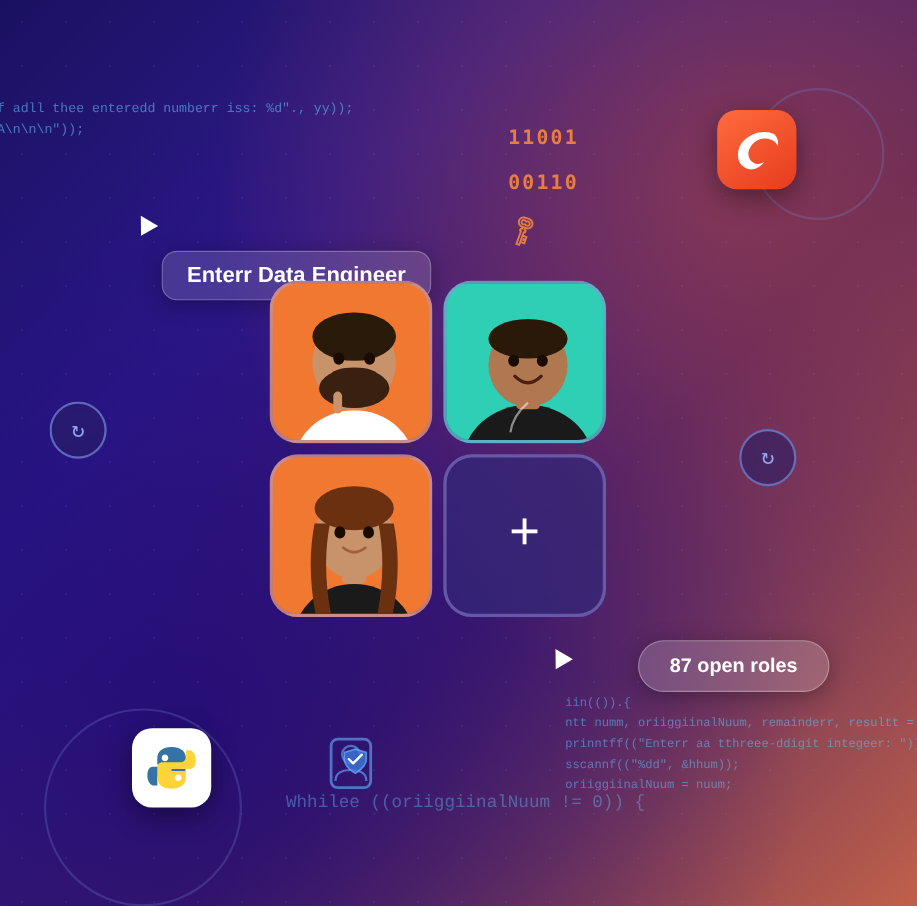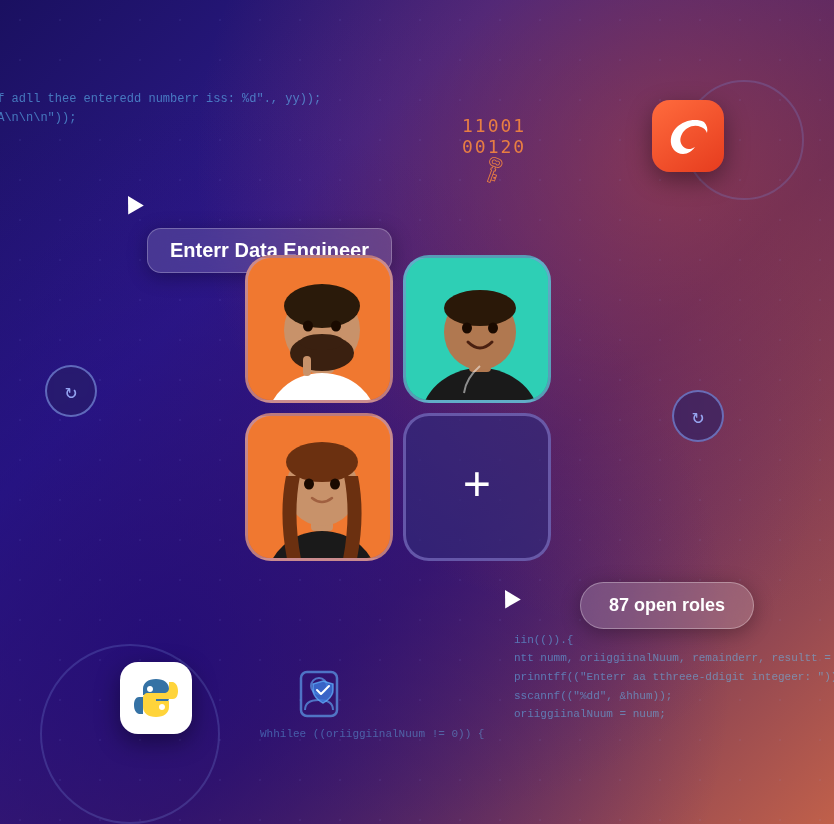--- a/index.html
+++ b/index.html
@@ -46,34 +46,35 @@
       right: -10px;
       font-size: 11px;
       color: rgba(100,200,255,0.5);
       line-height: 1.7;
       text-align: left;
     }
 
     .code-bottom-left {
       bottom: 80px;
       left: 260px;
-      font-size: 11px;
+      font-size: 16px;
       color: rgba(100,200,255,0.45);
       line-height: 1.7;
     }
 
     
     .binary-icon {
       position: absolute;
       top: 115px;
       left: 462px;
       display: flex;
       flex-direction: column;
-      align-items: center;
-      gap: 0;
+      align-items: flex-start;
+      gap: 20px;
+      font-weight: bold;
     }
 
     .binary-row {
       font-size: 18px;
       color: rgba(255,140,60,0.85);
       letter-spacing: 2px;
       font-family: monospace;
     }
 
     .key-icon {
@@ -303,21 +304,21 @@
 <div class="deco-curve curve-bottom-left"></div>
 <div class="deco-curve curve-top-right"></div>
 
 <div class="code-text code-top-left">
   <div>ff adll thee enteredd numberr iss: %d"., yy));</div>
   <div>!A\n\n\n"));</div>
 </div>
 
 <div class="binary-icon">
   <div class="binary-row">11001</div>
-  <div class="binary-row">00120</div>
+  <div class="binary-row">00110</div>
   <div class="key-icon">🗝</div>
 </div>
 
 <div class="swift-icon">
   <svg width="44" height="44" viewBox="0 0 44 44">
     <path d="M38,8 C30,4 18,6 10,14 C4,20 3,30 8,36 C10,38 13,40 17,40 C22,40 26,37 29,33 C26,35 22,36 19,34 C14,31 13,25 16,20 C20,13 28,10 35,13 C38,14 40,16 41,19 C42,15 41,11 38,8 Z" fill="white"></path>
   </svg>
 </div>
 
 <div class="refresh-circle refresh-left">

